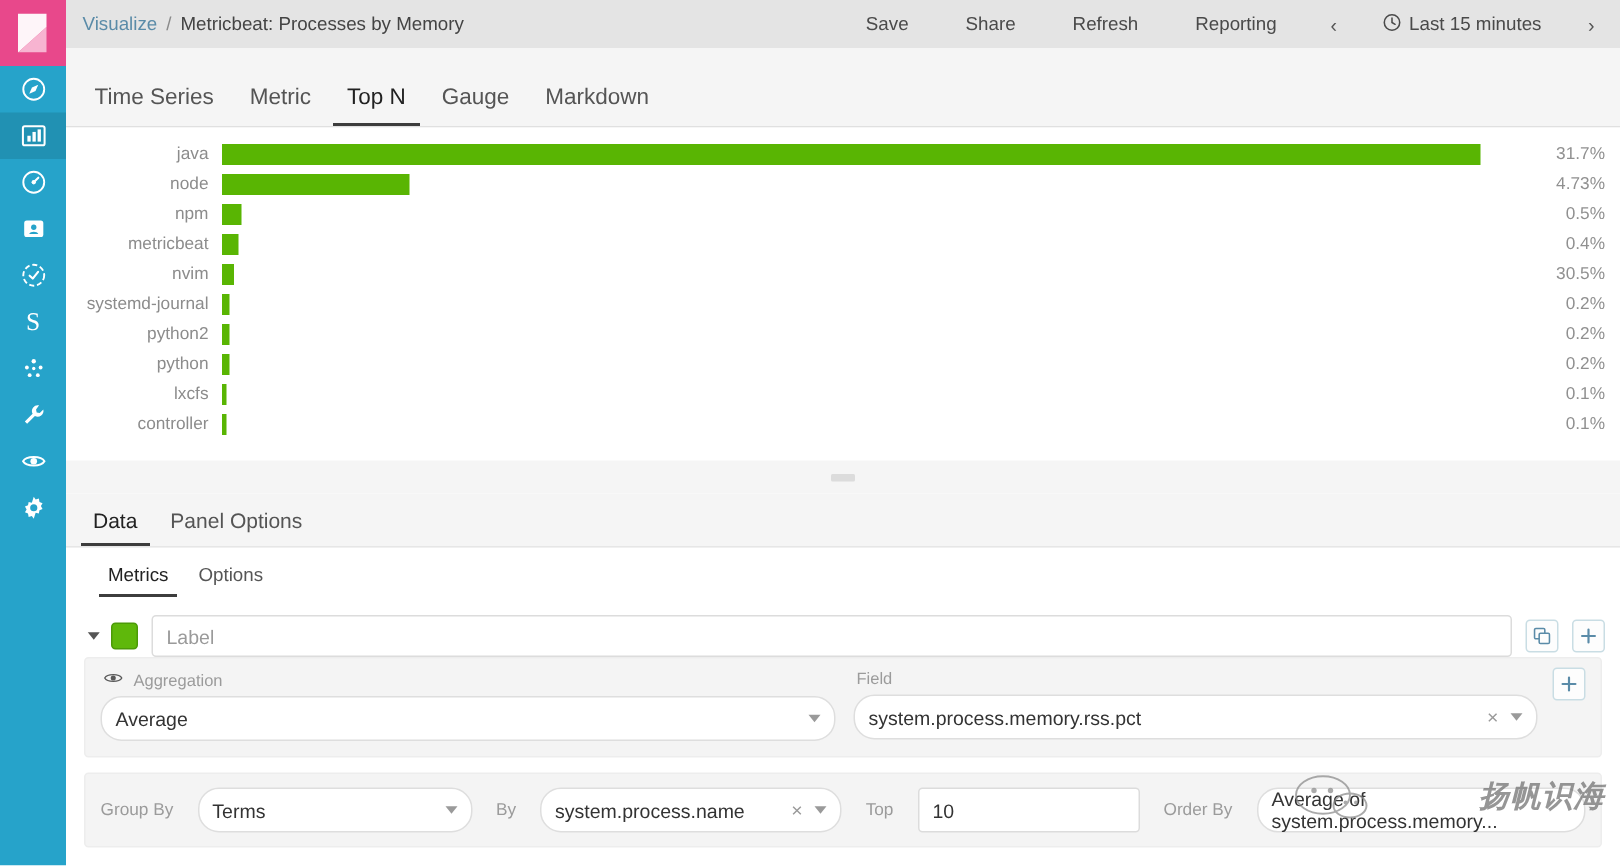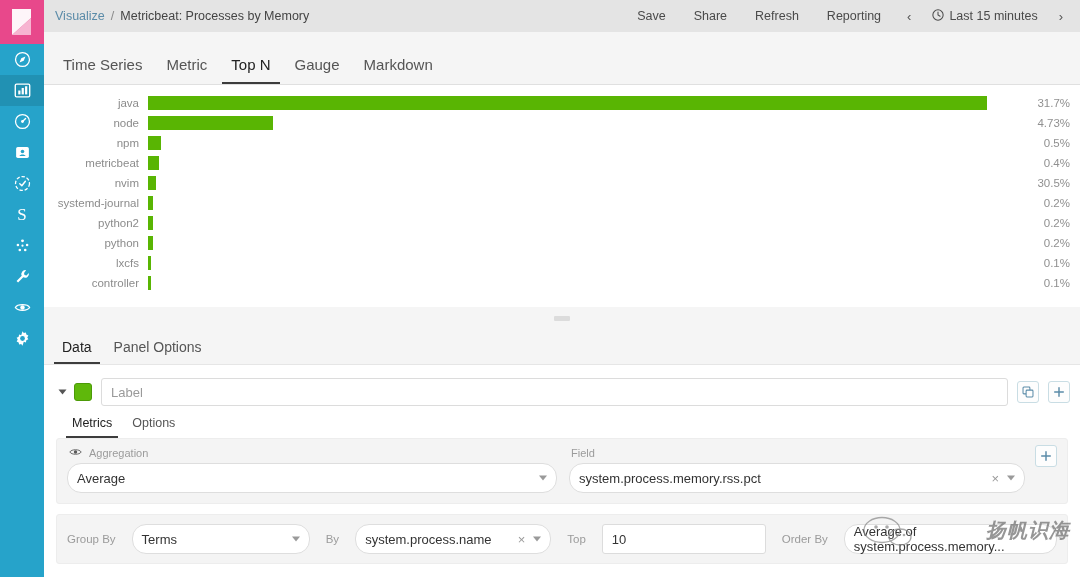--- a/index.html
+++ b/index.html
@@ -50,21 +50,21 @@
     display: flex; align-items: center;
     font-size: 12.5px;
     color: #3f3f3f;
   }
   #breadcrumb { display: flex; align-items: center; padding-left: 11px; gap: 6px; }
   #breadcrumb .crumb-link { color: #5a8ba8; cursor: pointer; }
   #breadcrumb .crumb-sep { color: #8a8a8a; }
   #breadcrumb .crumb-current { color: #444; }
   #header-right {
     margin-left: auto; display: flex; align-items: center;
-    gap: 6px; padding-right: 8px; color: #555;
+    gap: 16px; padding-right: 8px; color: #555;
   }
   #header-right .hitem { padding: 0 11px; cursor: pointer; font-size: 12.5px; color: #4a4a4a; }
   #header-right .arrow { padding: 0 9px; cursor: pointer; font-size: 13px; color: #555; }
   #time-range {
     display: flex; align-items: center; gap: 5px;
     padding: 0 6px; cursor: pointer; color: #4a4a4a; font-size: 12.5px;
   }
   #time-range .clock { display: inline-block; }
 
   
@@ -265,21 +265,21 @@
     background: #f4f4f4;
     border: 1px solid #ededed;
     border-radius: 3px;
     padding: 9px 10px;
     display: flex; align-items: center; gap: 16px;
     position: relative;
   }
   .inline-label { font-size: 11.5px; color: #9b9b9b; white-space: nowrap; }
   #groupby-select { width: 190px; }
   #by-select { width: 208px; }
-  #top-input { width: 164px; height: 30px; }
+  #top-input { width: 148px; height: 30px; }
   #orderby-select { width: 228px; }
 
   
   #watermark {
     position: absolute; right: 6px; bottom: 6px;
     width: 220px; height: 58px;
     pointer-events: none;
     opacity: 0.72;
   }
   #watermark .wm-text {
@@ -492,40 +492,40 @@
     <div class="grip"></div>
   </div>
 
   <div id="editor-tabs">
     <div class="etab active">Data</div>
     <div class="etab">Panel Options</div>
   </div>
 
   <div id="series-editor">
 
+    <div id="series-inner-tabs">
+      <div class="stab active">Metrics</div>
+      <div class="stab">Options</div>
+    </div>
+
     <div id="series-header">
       <div id="collapse-caret"></div>
       <div id="color-swatch"></div>
       <input id="label-input" class="text-input" type="text" placeholder="Label" style="">
       <div class="icon-btn">
         <svg width="12" height="12" viewBox="0 0 14 14">
           <rect x="1.2" y="1.2" width="8" height="8" rx="1" fill="none" stroke="#5a8ba8" stroke-width="1.2"></rect>
           <rect x="4.8" y="4.8" width="8" height="8" rx="1" fill="#fdfdfd" stroke="#5a8ba8" stroke-width="1.2"></rect>
         </svg>
       </div>
       <div class="icon-btn">
         <svg width="12" height="12" viewBox="0 0 14 14">
           <path d="M7 2 L7 12 M2 7 L12 7" stroke="#5a8ba8" stroke-width="1.7" stroke-linecap="round"></path>
         </svg>
       </div>
-    </div>
-
-    <div id="series-inner-tabs">
-      <div class="stab active">Metrics</div>
-      <div class="stab">Options</div>
     </div>
 
     <div id="agg-block">
       <div class="agg-grid">
         <div class="agg-col-left">
           <div class="field-label">
             <span class="eye-icon">
               <svg width="13" height="10" viewBox="0 0 16 11">
                 <path d="M1 5.5 C3 1.8, 13 1.8, 15 5.5 C13 9.2, 3 9.2, 1 5.5 Z" fill="none" stroke="#5a5a5a" stroke-width="1.1"></path>
                 <circle cx="8" cy="5.5" r="2.1" fill="#5a5a5a"></circle>

